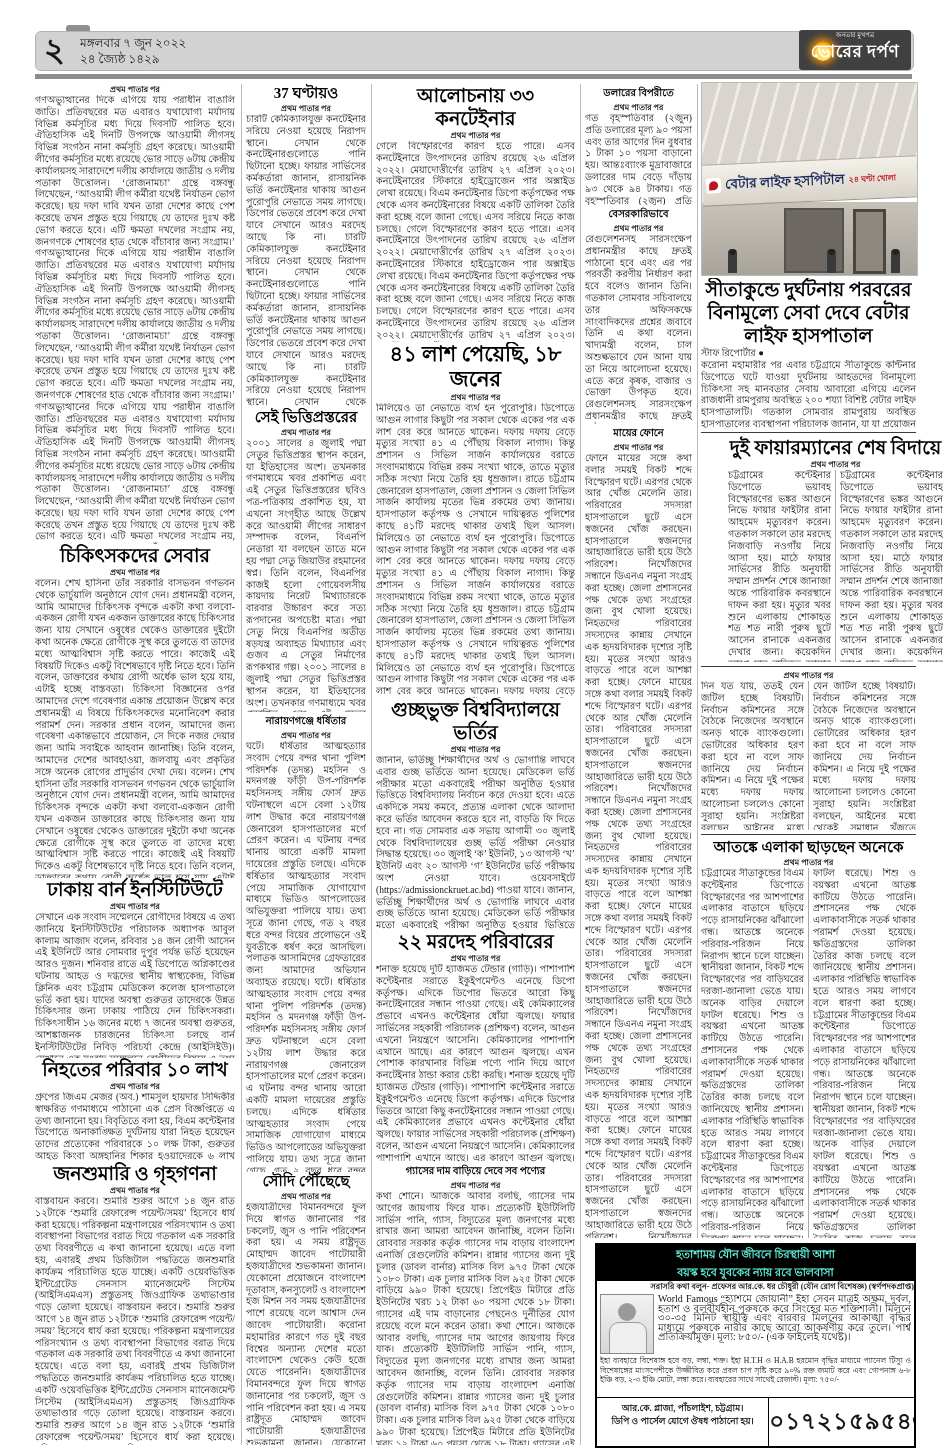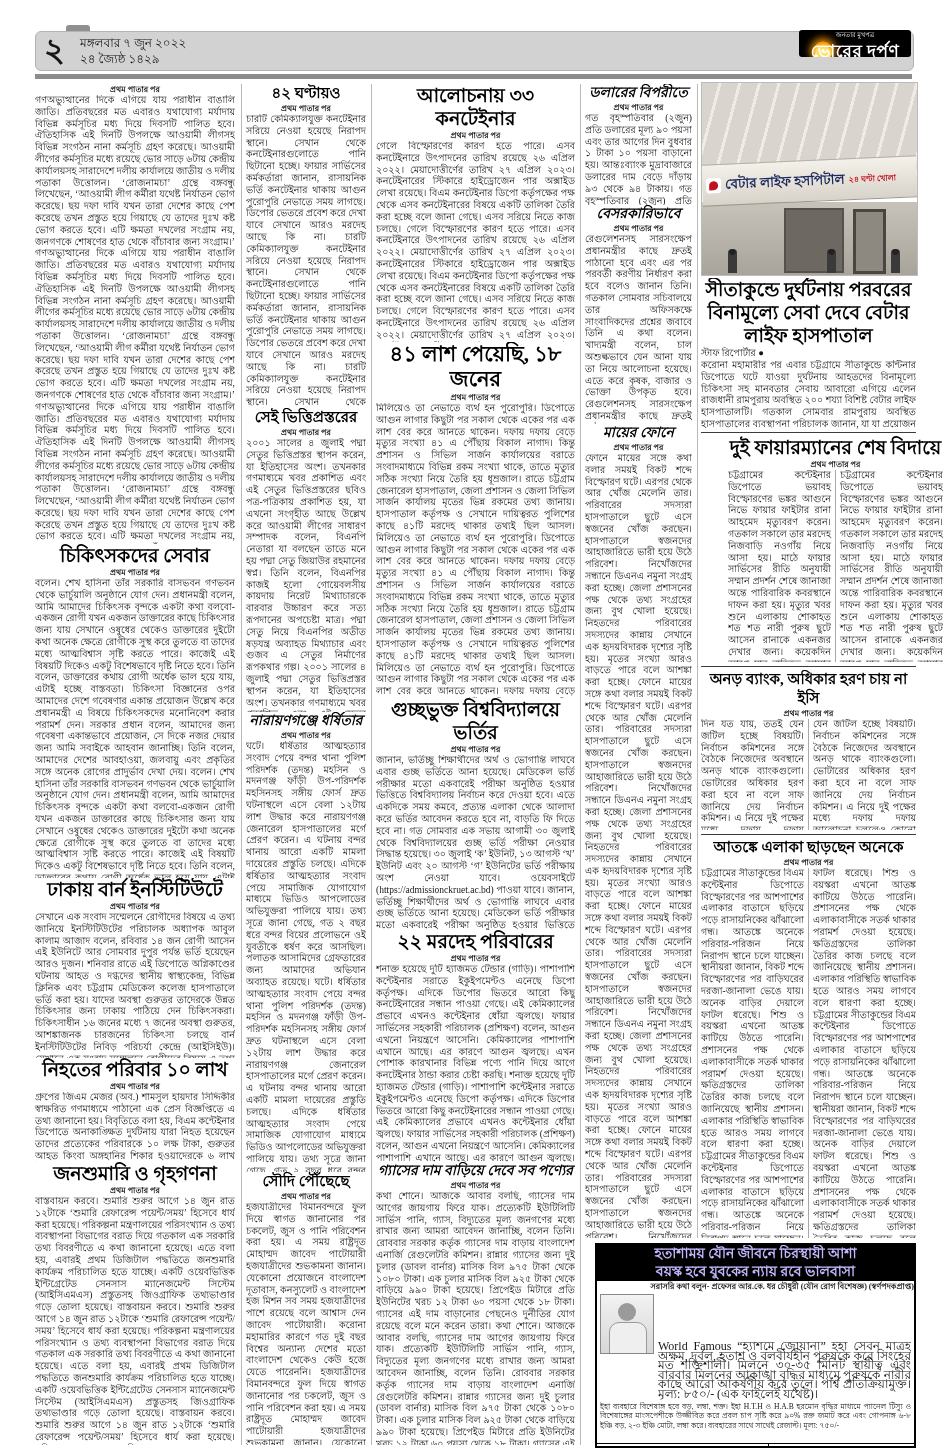--- a/index.html
+++ b/index.html
@@ -5,36 +5,36 @@
   html,body{margin:0;padding:0;background:#e9e9e9;}
   #page{position:relative;width:945px;height:1452px;background:#ffffff;overflow:hidden;
         font-family:"Liberation Serif","DejaVu Serif",serif;color:#161616;}
   
   .graybar{position:absolute;left:35px;top:31px;width:877px;height:38px;background:#d2d2d2;
            border:1px solid #b3b3b3;border-radius:6px;}
   .graytab{position:absolute;left:66px;top:25px;width:24px;height:10px;background:#8f8f8f;border-radius:3px 3px 0 0;}
   .pagenum{position:absolute;left:44px;top:33px;font-size:32px;font-weight:bold;line-height:34px;}
   .dateblock{position:absolute;left:80px;top:35px;font-size:12px;line-height:16px;}
   .rule{position:absolute;left:35px;top:74px;width:877px;height:5px;background:#8c8c8c;}
-  .masthead{position:absolute;left:799px;top:30px;width:112px;height:27px;background:#000000;border-radius:3px;overflow:hidden;}
+  .masthead{position:absolute;left:799px;top:30px;width:112px;height:40px;background:#404040;border-radius:3px;overflow:hidden;}
   .masthead .tag{position:relative;display:block;text-align:center;color:#fff;font-size:6.5px;line-height:8px;margin-top:1px;z-index:3;}
   .masthead .sun{position:absolute;left:14px;top:11px;width:20px;height:20px;border-radius:50%;z-index:1;
       background:radial-gradient(circle at 50% 62%, #ffe066 0 42%, #f08c00 72%, #d9480f 100%);
       box-shadow:0 0 7px 3px rgba(244,151,3,.85);}
   .masthead .ttl{position:relative;display:block;text-align:center;color:#ffffff;font-weight:bold;
       font-size:17px;line-height:26px;z-index:2;letter-spacing:.5px;}
   
   .col{position:absolute;top:84px;display:flex;flex-direction:column;}
   .vsep{position:absolute;top:84px;width:1px;background:#b9b9b9;}
   .story{display:flex;flex-direction:column;overflow:hidden;flex:0 0 auto;}
   .hl{text-align:center;font-weight:bold;color:#000;flex:0 0 auto;}
   .hl-xl{font-size:21px;line-height:25px;}
   .hl-lg{font-size:19px;line-height:23px;}
   .hl-md{font-size:15px;line-height:19px;}
-  .hl-sm{font-size:14px;line-height:18px;font-style:italic;}
+  .hl-sm{font-size:10px;line-height:18px;}
   .sub{text-align:center;font-size:8px;line-height:11px;font-weight:bold;flex:0 0 auto;}
   .body{flex:1 1 auto;overflow:hidden;text-align:justify;font-size:9.5px;line-height:11.8px;
         word-break:break-word;hyphens:auto;}
   .byline{font-size:9.5px;font-weight:normal;line-height:13px;flex:0 0 auto;}
   .cols2{column-count:2;column-gap:9px;column-rule:1px solid #a8a8a8;}
   .hsep{position:absolute;left:701px;width:215px;height:1px;background:#3c3c3c;}
   
   .photo{position:absolute;left:701px;top:82px;width:215px;height:192px;overflow:hidden;border:1px solid #bbb;}
   .ceiling{position:absolute;left:0;top:0;width:100%;height:46%;
      background:repeating-linear-gradient(105deg,#d9d5ce 0 16px,#efece6 16px 19px),linear-gradient(#e3dfd8,#cfcac2);}
@@ -46,28 +46,28 @@
   .signtext{color:#1b2a5e;font-weight:bold;font-size:13.5px;white-space:nowrap;}
   .signtext2{color:#c1121f;font-weight:bold;font-size:8px;white-space:nowrap;}
   .lobby{position:absolute;left:0;top:62%;width:100%;height:38%;background:linear-gradient(#c7c2ba,#a8a39b);}
   .door{position:absolute;left:38%;top:8%;width:26%;height:84%;background:#6d6862;border:2px solid #55514c;}
   .detector{position:absolute;left:70%;top:10%;width:13%;height:80%;border:3px solid #4a463f;background:#8d8880;}
   .pp{position:absolute;bottom:2px;width:9px;height:24px;border-radius:4px 4px 0 0;
       background:radial-gradient(circle at 50% 12%, #222 0 3px, transparent 3.5px), #3a3a3a;}
   
   .ad{position:absolute;left:595px;top:1243px;width:321px;height:205px;border:2px solid #000;
       box-sizing:border-box;background:#fff;display:flex;flex-direction:column;overflow:hidden;}
-  .ad .band{background:#000;color:#c4b5fd;text-align:center;font-weight:bold;font-size:14px;line-height:18px;flex:0 0 36px;}
+  .ad .band{background:#000;color:#5eead4;text-align:center;font-weight:bold;font-size:11px;line-height:18px;flex:0 0 36px;}
   .ad .docline{text-align:right;font-weight:bold;font-size:8px;line-height:12px;flex:0 0 12px;}
   .ad .mainrow{display:flex;gap:4px;flex:0 0 62px;padding:1px 3px;box-sizing:border-box;}
   .ad .docphoto{flex:0 0 52px;height:58px;border:1px solid #888;position:relative;overflow:hidden;
       background:linear-gradient(#f2f2f2,#d7d7d7);}
   .ad .docphoto:before{content:"";position:absolute;left:17px;top:8px;width:18px;height:18px;border-radius:50%;background:#9a9a9a;}
   .ad .docphoto:after{content:"";position:absolute;left:8px;top:27px;width:36px;height:30px;border-radius:10px 10px 0 0;background:#efefef;border:1px solid #9a9a9a;}
-  .ad .p1{flex:1;font-size:12px;line-height:9.6px;text-align:justify;overflow:hidden;margin-top:48px;}
+  .ad .p1{flex:1;font-size:10px;line-height:9.6px;text-align:justify;overflow:hidden;}
   .ad .band3{font-weight:bold;font-size:10.5px;line-height:14px;text-align:center;border-top:1.5px solid #000;border-bottom:1.5px solid #000;flex:0 0 15px;}
   .ad .p2{font-size:7.6px;line-height:9.6px;text-align:justify;flex:0 0 40px;padding:1px 3px;overflow:hidden;}
   .ad .botrow{flex:1;display:flex;align-items:stretch;border-top:1.5px solid #000;}
   .ad .addr{flex:0 0 54%;border-right:1.5px solid #000;font-weight:bold;font-size:9px;line-height:13px;text-align:center;padding-top:4px;}
   .ad .phone{flex:1;display:flex;align-items:center;justify-content:center;font-weight:bold;font-size:23px;letter-spacing:1px;}
 </style>
 </head>
 <body>
 
 <div id="page">
@@ -113,21 +113,21 @@
     </div>
     <div class="story" style="height:283px">
       <div class="hl hl-lg">জনশুমারি ও গৃহগণনা</div>
       <div class="sub">প্রথম পাতার পর</div>
       <div class="body fill">বাস্তবায়ন করবে। শুমারি শুরুর আগে ১৪ জুন রাত ১২টাকে ‘শুমারি রেফারেন্স পয়েন্ট/সময়’ হিসেবে ধার্য করা হয়েছে। পরিকল্পনা মন্ত্রণালয়ের পরিসংখ্যান ও তথ্য ব্যবস্থাপনা বিভাগের বরাত দিয়ে গতকাল এক সরকারি তথ্য বিবরণীতে এ কথা জানানো হয়েছে। এতে বলা হয়, এবারই প্রথম ডিজিটাল পদ্ধতিতে জনশুমারি কার্যক্রম পরিচালিত হতে যাচ্ছে। একটি ওয়েবভিত্তিক ইন্টিগ্রেটেড সেনসাস ম্যানেজমেন্ট সিস্টেম (আইসিএমএস) প্রস্তুতসহ জিওগ্রাফিক তথ্যভাণ্ডার গড়ে তোলা হয়েছে। বাস্তবায়ন করবে। শুমারি শুরুর আগে ১৪ জুন রাত ১২টাকে ‘শুমারি রেফারেন্স পয়েন্ট/সময়’ হিসেবে ধার্য করা হয়েছে। পরিকল্পনা মন্ত্রণালয়ের পরিসংখ্যান ও তথ্য ব্যবস্থাপনা বিভাগের বরাত দিয়ে গতকাল এক সরকারি তথ্য বিবরণীতে এ কথা জানানো হয়েছে। এতে বলা হয়, এবারই প্রথম ডিজিটাল পদ্ধতিতে জনশুমারি কার্যক্রম পরিচালিত হতে যাচ্ছে। একটি ওয়েবভিত্তিক ইন্টিগ্রেটেড সেনসাস ম্যানেজমেন্ট সিস্টেম (আইসিএমএস) প্রস্তুতসহ জিওগ্রাফিক তথ্যভাণ্ডার গড়ে তোলা হয়েছে। বাস্তবায়ন করবে। শুমারি শুরুর আগে ১৪ জুন রাত ১২টাকে ‘শুমারি রেফারেন্স পয়েন্ট/সময়’ হিসেবে ধার্য করা হয়েছে। পরিকল্পনা মন্ত্রণালয়ের পরিসংখ্যান ও তথ্য ব্যবস্থাপনা বিভাগের বরাত দিয়ে গতকাল এক সরকারি তথ্য বিবরণীতে এ কথা জানানো হয়েছে। এতে বলা হয়, এবারই প্রথম ডিজিটাল পদ্ধতিতে জনশুমারি কার্যক্রম পরিচালিত হতে যাচ্ছে। একটি ওয়েবভিত্তিক ইন্টিগ্রেটেড সেনসাস ম্যানেজমেন্ট সিস্টেম (আইসিএমএস) প্রস্তুতসহ জিওগ্রাফিক তথ্যভাণ্ডার গড়ে তোলা হয়েছে।</div>
     </div>
   </div>
 
   <div class="col" style="left:246px;width:120px;height:1361px">
     <div class="story" style="height:324px">
-      <div class="hl hl-md">৪২ ঘণ্টায়ও</div>
+      <div class="hl hl-md">37 ঘণ্টায়ও</div>
       <div class="sub">প্রথম পাতার পর</div>
       <div class="body fill">চারটি কেমিক্যালযুক্ত কনটেইনার সরিয়ে নেওয়া হয়েছে নিরাপদ স্থানে। সেখান থেকে কনটেইনারগুলোতে পানি ছিটানো হচ্ছে। ফায়ার সার্ভিসের কর্মকর্তারা জানান, রাসায়নিক ভর্তি কনটেইনার থাকায় আগুন পুরোপুরি নেভাতে সময় লাগছে। ডিপোর ভেতরে প্রবেশ করে দেখা যাবে সেখানে আরও মরদেহ আছে কি না। চারটি কেমিক্যালযুক্ত কনটেইনার সরিয়ে নেওয়া হয়েছে নিরাপদ স্থানে। সেখান থেকে কনটেইনারগুলোতে পানি ছিটানো হচ্ছে। ফায়ার সার্ভিসের কর্মকর্তারা জানান, রাসায়নিক ভর্তি কনটেইনার থাকায় আগুন পুরোপুরি নেভাতে সময় লাগছে। ডিপোর ভেতরে প্রবেশ করে দেখা যাবে সেখানে আরও মরদেহ আছে কি না। চারটি কেমিক্যালযুক্ত কনটেইনার সরিয়ে নেওয়া হয়েছে নিরাপদ স্থানে। সেখান থেকে কনটেইনারগুলোতে পানি ছিটানো হচ্ছে। ফায়ার সার্ভিসের কর্মকর্তারা জানান, রাসায়নিক ভর্তি কনটেইনার থাকায় আগুন পুরোপুরি নেভাতে সময় লাগছে। ডিপোর ভেতরে প্রবেশ করে দেখা যাবে সেখানে আরও মরদেহ আছে কি না।</div>
     </div>
     <div class="story" style="height:304px">
       <div class="hl hl-md">সেই ভিত্তিপ্রস্তরের</div>
       <div class="sub">প্রথম পাতার পর</div>
       <div class="body fill">২০০১ সালের ৪ জুলাই পদ্মা সেতুর ভিত্তিপ্রস্তর স্থাপন করেন, যা ইতিহাসের অংশ। তখনকার গণমাধ্যমে খবর প্রকাশিত এবং এই সেতুর ভিত্তিপ্রস্তরের ছবিও পত্র-পত্রিকায় প্রকাশিত হয়, যা এখনো সংগৃহীত আছে উল্লেখ করে আওয়ামী লীগের সাধারণ সম্পাদক বলেন, বিএনপি নেতারা যা বলছেন তাতে মনে হয় পদ্মা সেতু জিয়াউর রহমানের স্বপ্ন। তিনি বলেন, বিএনপির কাজই হলো গোয়েবলসীয় কায়দায় নিরেট মিথ্যাচারকে বারবার উচ্চারণ করে সত্য রূপদানের অপচেষ্টা মাত্র। পদ্মা সেতু নিয়ে বিএনপির অতীত ষড়যন্ত্র অব্যাহত মিথ্যাচার এবং গুজব এ সেতুর নির্মাণের রূপকথার গল্প। ২০০১ সালের ৪ জুলাই পদ্মা সেতুর ভিত্তিপ্রস্তর স্থাপন করেন, যা ইতিহাসের অংশ। তখনকার গণমাধ্যমে খবর প্রকাশিত এবং এই সেতুর ভিত্তিপ্রস্তরের ছবিও পত্র-পত্রিকায় প্রকাশিত হয়, যা এখনো সংগৃহীত আছে উল্লেখ করে আওয়ামী লীগের সাধারণ সম্পাদক বলেন, বিএনপি নেতারা যা বলছেন তাতে মনে হয় পদ্মা সেতু জিয়াউর রহমানের স্বপ্ন। তিনি বলেন, বিএনপির কাজই হলো গোয়েবলসীয় কায়দায় নিরেট মিথ্যাচারকে বারবার উচ্চারণ করে সত্য রূপদানের অপচেষ্টা মাত্র। পদ্মা সেতু নিয়ে বিএনপির অতীত ষড়যন্ত্র অব্যাহত মিথ্যাচার এবং গুজব এ সেতুর নির্মাণের রূপকথার গল্প।</div>
     </div>
     <div class="story" style="height:460px">
       <div class="hl hl-sm">নারায়ণগঞ্জে ধর্ষিতার</div>
@@ -217,21 +217,20 @@
 
   <div class="col" style="left:728px;width:215px;top:436px;height:226px">
     <div class="story" style="height:226px">
       <div class="hl hl-lg">দুই ফায়ারম্যানের শেষ বিদায়ে</div>
       <div class="sub">প্রথম পাতার পর</div>
       <div class="body cols2 fill">চট্টগ্রামের কন্টেইনার ডিপোতে ভয়াবহ বিস্ফোরণের ভঙ্কর আগুনে নিভে ফায়ার ফাইটার রানা আহমেদ মৃত্যুবরণ করেন। গতকাল সকালে তার মরদেহ নিজবাড়ি নওগাঁয় নিয়ে আসা হয়। মাঠে ফায়ার সার্ভিসের রীতি অনুযায়ী সম্মান প্রদর্শন শেষে জানাজা অন্তে পারিবারিক কবরস্থানে দাফন করা হয়। মৃত্যুর খবর শুনে এলাকায় শোকাহত শত শত নারী পুরুষ ছুটে আসেন রানাকে একনজর দেখার জন্য। কয়েকদিন আগে যার বাড়িতে আসার কথা ছিল সেই ফিরেছে লাশ হয়ে, হৃদয় বিদারক মর্মান্তিক এ দৃশ্যটি দেখে নেমে আসে শোকের ছায়া। স্বজনদের আহাজারিতে আকাশ বাতাস ভারি হয়ে উঠে। চট্টগ্রামের কন্টেইনার ডিপোতে ভয়াবহ বিস্ফোরণের ভঙ্কর আগুনে নিভে ফায়ার ফাইটার রানা আহমেদ মৃত্যুবরণ করেন। গতকাল সকালে তার মরদেহ নিজবাড়ি নওগাঁয় নিয়ে আসা হয়। মাঠে ফায়ার সার্ভিসের রীতি অনুযায়ী সম্মান প্রদর্শন শেষে জানাজা অন্তে পারিবারিক কবরস্থানে দাফন করা হয়। মৃত্যুর খবর শুনে এলাকায় শোকাহত শত শত নারী পুরুষ ছুটে আসেন রানাকে একনজর দেখার জন্য। কয়েকদিন আগে যার বাড়িতে আসার কথা ছিল সেই ফিরেছে লাশ হয়ে, হৃদয় বিদারক মর্মান্তিক এ দৃশ্যটি দেখে নেমে আসে শোকের ছায়া। স্বজনদের আহাজারিতে আকাশ বাতাস ভারি হয়ে উঠে।</div>
     </div>
   </div>
   <div class="col" style="left:701px;width:215px;top:670px;height:160px">
     <div class="story" style="height:160px">
-      <div class="hl hl-md">অনড় ব্যাংক, অধিকার হরণ চায় না ইসি</div>
       <div class="sub">প্রথম পাতার পর</div>
       <div class="body cols2 fill">দিন যত যায়, ততই যেন জটিল হচ্ছে বিষয়টি। নির্বাচন কমিশনের সঙ্গে বৈঠকে নিজেদের অবস্থানে অনড় থাকে ব্যাংকগুলো। ভোটারের অধিকার হরণ করা হবে না বলে সাফ জানিয়ে দেয় নির্বাচন কমিশন। এ নিয়ে দুই পক্ষের মধ্যে দফায় দফায় আলোচনা চললেও কোনো সুরাহা হয়নি। সংশ্লিষ্টরা বলছেন, আইনের মধ্যে থেকেই সমাধান খুঁজতে হবে। কমিশন জানায়, বিষয়টি নিয়ে আরও পর্যালোচনা করা হবে এবং শিগগিরই সিদ্ধান্ত জানানো হবে। দিন যত যায়, ততই যেন জটিল হচ্ছে বিষয়টি। নির্বাচন কমিশনের সঙ্গে বৈঠকে নিজেদের অবস্থানে অনড় থাকে ব্যাংকগুলো। ভোটারের অধিকার হরণ করা হবে না বলে সাফ জানিয়ে দেয় নির্বাচন কমিশন। এ নিয়ে দুই পক্ষের মধ্যে দফায় দফায় আলোচনা চললেও কোনো সুরাহা হয়নি। সংশ্লিষ্টরা বলছেন, আইনের মধ্যে থেকেই সমাধান খুঁজতে হবে। কমিশন জানায়, বিষয়টি নিয়ে আরও পর্যালোচনা করা হবে এবং শিগগিরই সিদ্ধান্ত জানানো হবে।</div>
     </div>
   </div>
   <div class="col" style="left:701px;width:215px;top:838px;height:400px">
     <div class="story" style="height:400px">
       <div class="hl hl-md">আতঙ্কে এলাকা ছাড়ছেন অনেকে</div>
       <div class="sub">প্রথম পাতার পর</div>
       <div class="body cols2 fill">চট্টগ্রামের সীতাকুন্ডের বিএম কন্টেইনার ডিপোতে বিস্ফোরণের পর আশপাশের এলাকার বাতাসে ছড়িয়ে পড়ে রাসায়নিকের ঝাঁঝালো গন্ধ। আতঙ্কে অনেকে পরিবার-পরিজন নিয়ে নিরাপদ স্থানে চলে যাচ্ছেন। স্থানীয়রা জানান, বিকট শব্দে বিস্ফোরণের পর বাড়িঘরের দরজা-জানালা ভেঙে যায়। অনেক বাড়ির দেয়ালে ফাটল ধরেছে। শিশু ও বয়স্করা এখনো আতঙ্ক কাটিয়ে উঠতে পারেনি। প্রশাসনের পক্ষ থেকে এলাকাবাসীকে সতর্ক থাকার পরামর্শ দেওয়া হয়েছে। ক্ষতিগ্রস্তদের তালিকা তৈরির কাজ চলছে বলে জানিয়েছে স্থানীয় প্রশাসন। এলাকার পরিস্থিতি স্বাভাবিক হতে আরও সময় লাগবে বলে ধারণা করা হচ্ছে। চট্টগ্রামের সীতাকুন্ডের বিএম কন্টেইনার ডিপোতে বিস্ফোরণের পর আশপাশের এলাকার বাতাসে ছড়িয়ে পড়ে রাসায়নিকের ঝাঁঝালো গন্ধ। আতঙ্কে অনেকে পরিবার-পরিজন নিয়ে নিরাপদ স্থানে চলে যাচ্ছেন। স্থানীয়রা জানান, বিকট শব্দে বিস্ফোরণের পর বাড়িঘরের দরজা-জানালা ভেঙে যায়। অনেক বাড়ির দেয়ালে ফাটল ধরেছে। শিশু ও বয়স্করা এখনো আতঙ্ক কাটিয়ে উঠতে পারেনি। প্রশাসনের পক্ষ থেকে এলাকাবাসীকে সতর্ক থাকার পরামর্শ দেওয়া হয়েছে। ক্ষতিগ্রস্তদের তালিকা তৈরির কাজ চলছে বলে জানিয়েছে স্থানীয় প্রশাসন। এলাকার পরিস্থিতি স্বাভাবিক হতে আরও সময় লাগবে বলে ধারণা করা হচ্ছে। চট্টগ্রামের সীতাকুন্ডের বিএম কন্টেইনার ডিপোতে বিস্ফোরণের পর আশপাশের এলাকার বাতাসে ছড়িয়ে পড়ে রাসায়নিকের ঝাঁঝালো গন্ধ। আতঙ্কে অনেকে পরিবার-পরিজন নিয়ে নিরাপদ স্থানে চলে যাচ্ছেন। স্থানীয়রা জানান, বিকট শব্দে বিস্ফোরণের পর বাড়িঘরের দরজা-জানালা ভেঙে যায়। অনেক বাড়ির দেয়ালে ফাটল ধরেছে। শিশু ও বয়স্করা এখনো আতঙ্ক কাটিয়ে উঠতে পারেনি। প্রশাসনের পক্ষ থেকে এলাকাবাসীকে সতর্ক থাকার পরামর্শ দেওয়া হয়েছে। ক্ষতিগ্রস্তদের তালিকা তৈরির কাজ চলছে বলে জানিয়েছে স্থানীয় প্রশাসন। এলাকার পরিস্থিতি স্বাভাবিক হতে আরও সময় লাগবে বলে ধারণা করা হচ্ছে।</div>
     </div>

